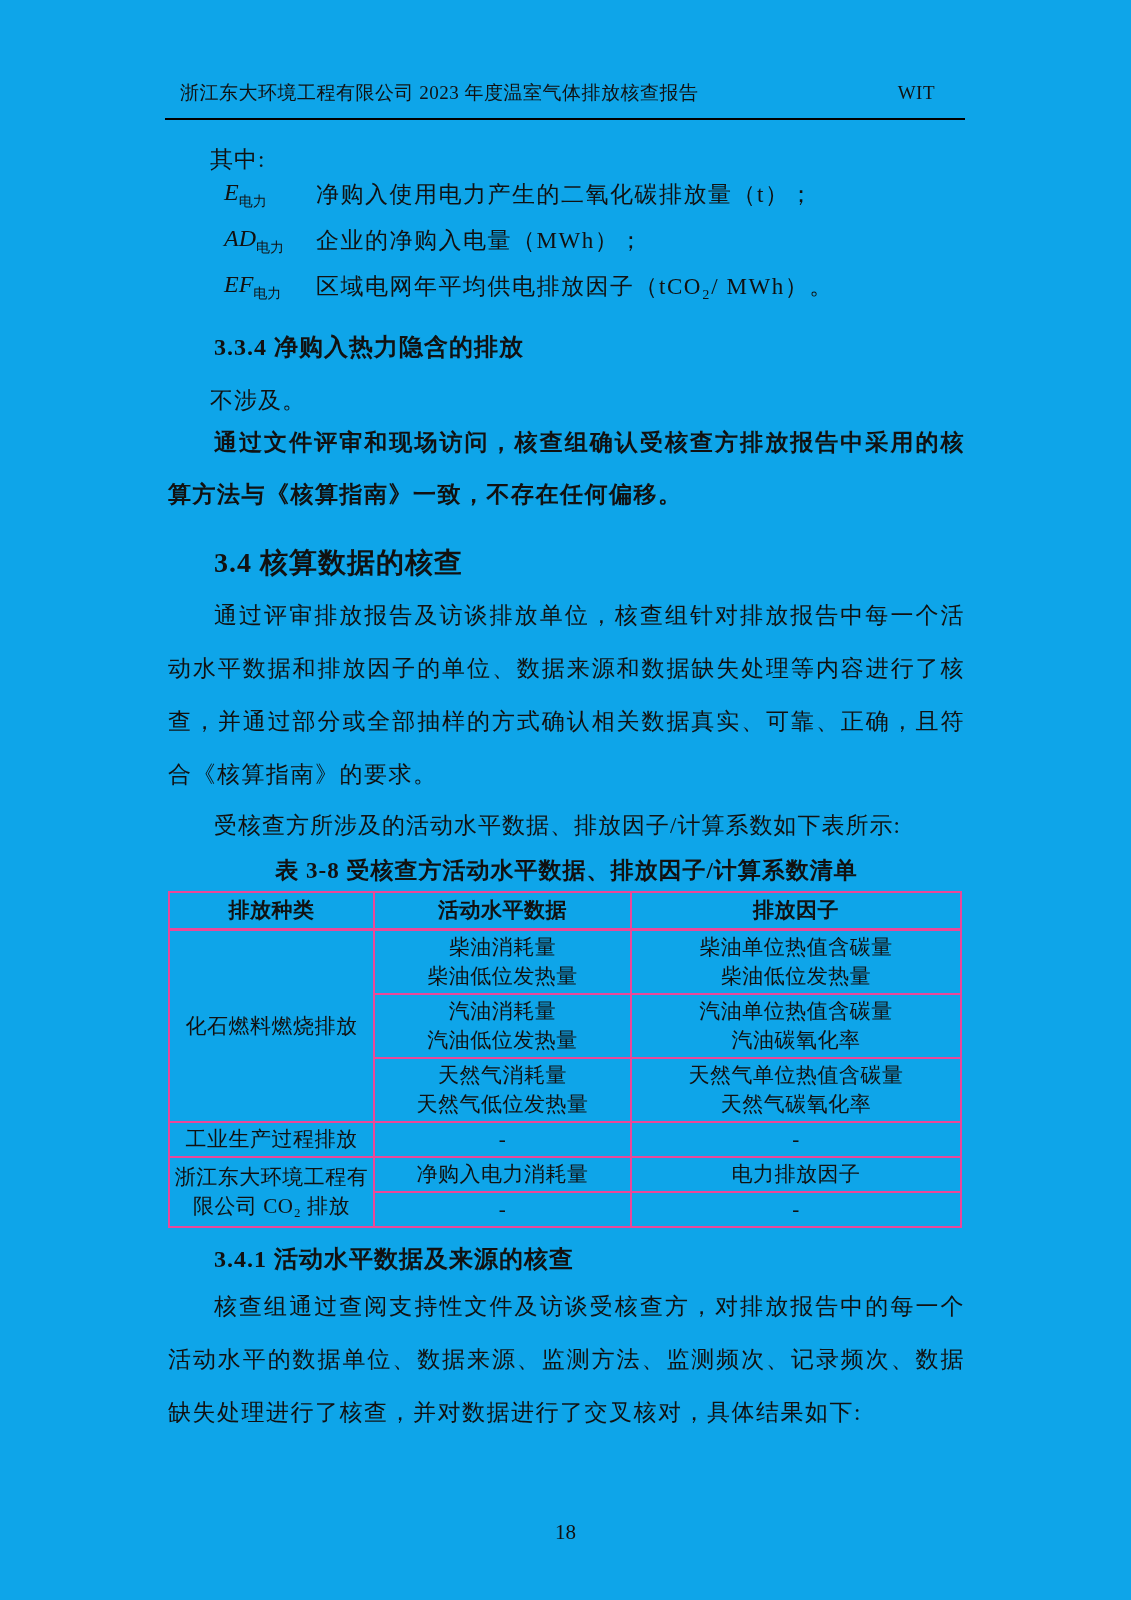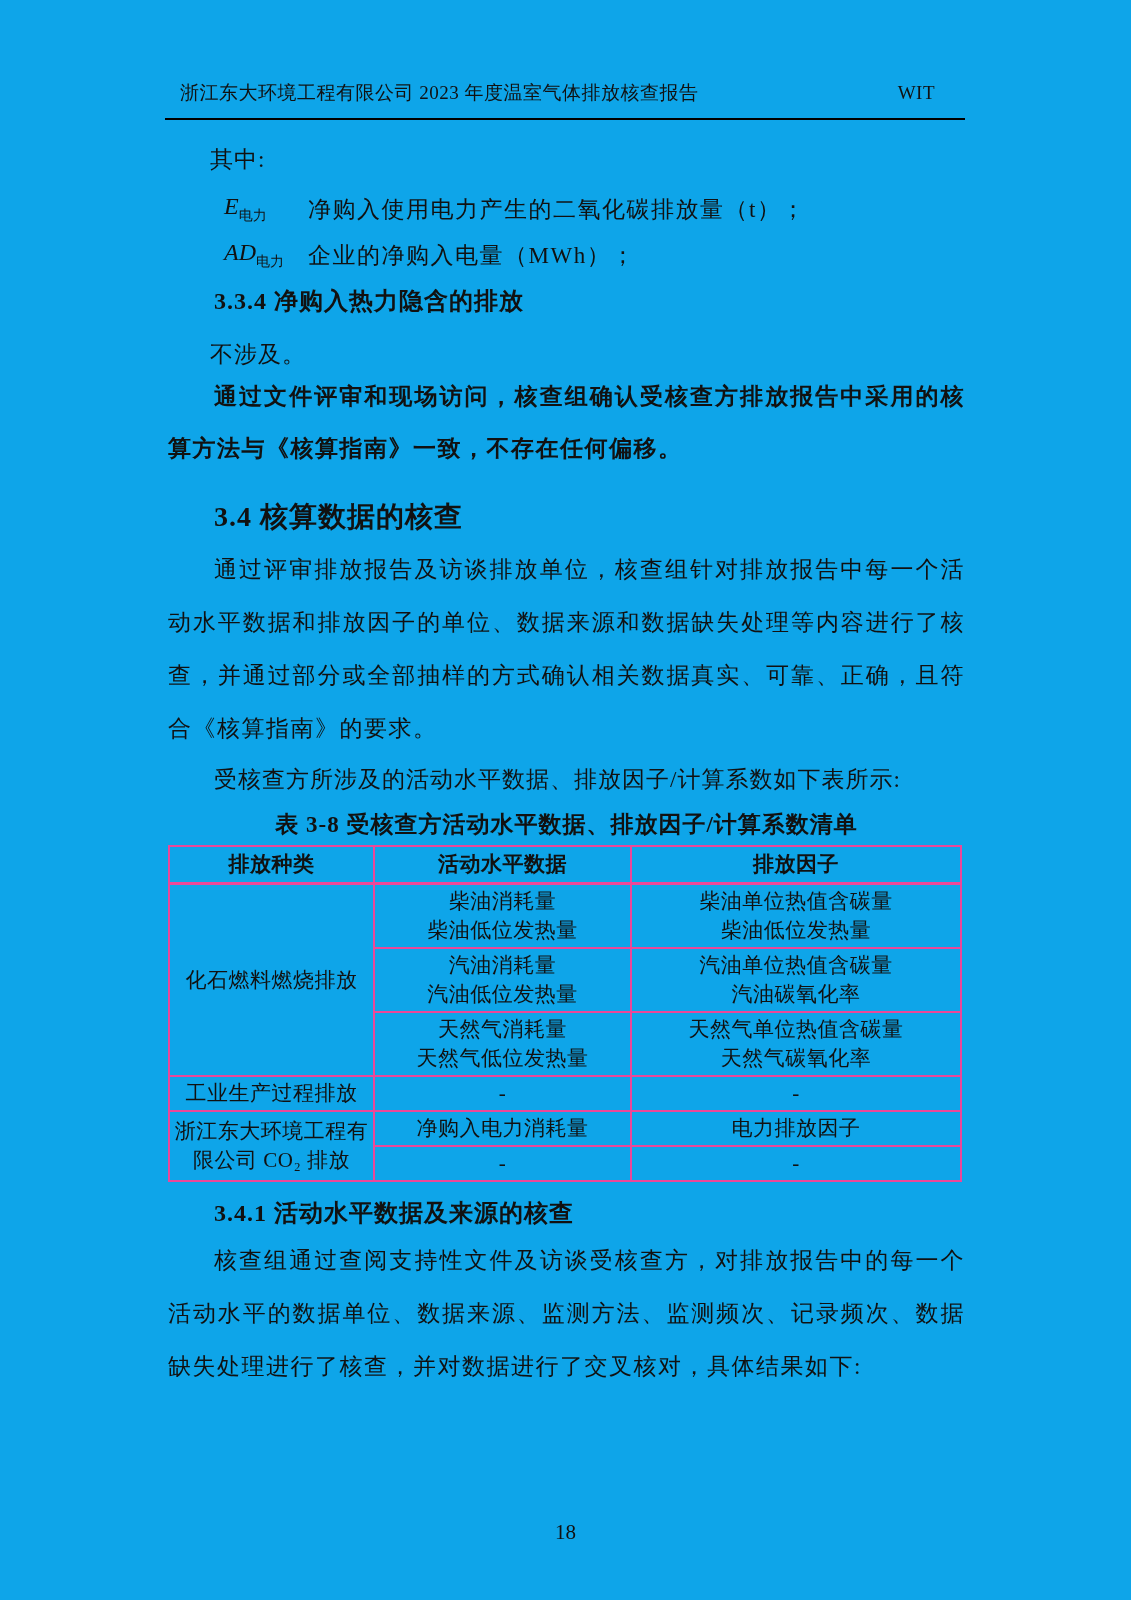--- a/index.html
+++ b/index.html
@@ -24,21 +24,21 @@
     border-top:2.5px solid #000;
     height:0;
   }
   
   .content{margin:0 166px 0 168px;}
   .where-label{
     margin-top:25px;padding-left:42px;
     font-size:23px;line-height:30px;letter-spacing:1px;
   }
   .definitions{margin-top:4px;}
-  .def-row{display:flex;align-items:flex-end;padding-left:56px;height:46px;}
+  .def-row{display:flex;align-items:flex-start;padding-left:56px;height:46px;gap:8px;}
   .def-symbol{width:84px;font-style:italic;font-size:24px;flex:0 0 auto;}
   .def-symbol sub{font-style:normal;font-size:14px;letter-spacing:0;}
   .def-desc{font-size:23px;letter-spacing:1.5px;}
   .h-sub{
     margin:14px 0 0;padding-left:46px;
     font-size:24px;line-height:32px;font-weight:700;letter-spacing:1px;
   }
   .not-involved{
     margin:22px 0 0;padding-left:42px;
     font-size:23px;line-height:32px;letter-spacing:1px;
@@ -104,20 +104,24 @@
 
     <div class="definitions">
       <div class="def-row">
         <span class="def-symbol"><i>E</i><sub>电力</sub></span>
         <span class="def-desc">净购入使用电力产生的二氧化碳排放量（t）；</span>
       </div>
       <div class="def-row">
         <span class="def-symbol"><i>AD</i><sub>电力</sub></span>
         <span class="def-desc">企业的净购入电量（MWh）；</span>
       </div>
+      <div class="def-row">
+        <span class="def-symbol"><i>EF</i><sub>电力</sub></span>
+        <span class="def-desc">区域电网年平均供电排放因子（tCO₂/ MWh）。</span>
+      </div>
     </div>
 
     <div class="h-sub">3.3.4 净购入热力隐含的排放</div>
 
     <div class="not-involved">不涉及。</div>
 
     <p class="conclusion">通过文件评审和现场访问，核查组确认受核查方排放报告中采用的核算方法与《核算指南》一致，不存在任何偏移。</p>
 
     <div class="h-main">3.4 核算数据的核查</div>
 

